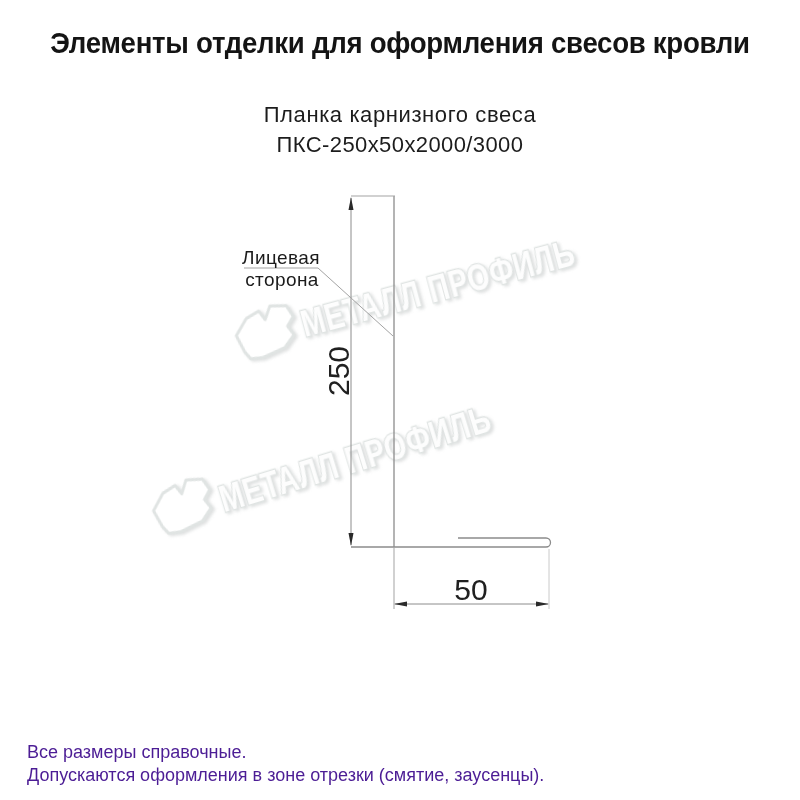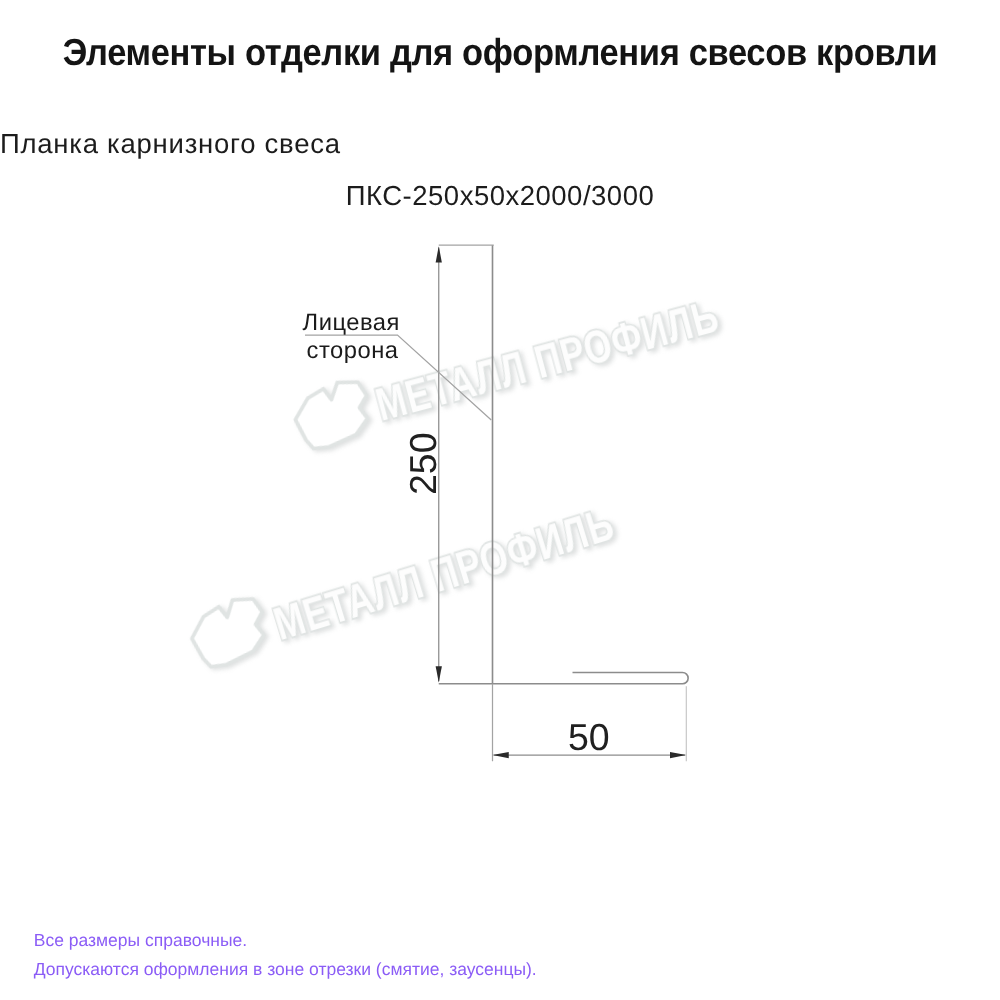--- a/index.html
+++ b/index.html
@@ -19,38 +19,39 @@
     font-size: 30px;
     font-weight: bold;
     letter-spacing: -0.3px;
     transform: scaleX(0.92);
     transform-origin: 50% 50%;
     color: #141414;
     white-space: nowrap;
   }
   #subtitle {
     left: 0; right: 0; top: 102px;
+    text-align: center;
     font-size: 22px;
     letter-spacing: 0.6px;
     color: #1c1c1c;
     white-space: nowrap;
   }
   #product-code {
-    left: 0; right: 0; top: 144px;
+    left: 0; right: 0; top: 132px;
     text-align: center;
     font-size: 22px;
     letter-spacing: 0.4px;
     color: #1c1c1c;
     white-space: nowrap;
   }
   #footer-notes {
     left: 27px; top: 741px;
-    font-size: 14px;
+    font-size: 18px;
     line-height: 23px;
-    color: #8b5cf6;
+    color: #4c1d95;
   }
   #drawing-svg { left: 0; top: 0; }
   .wm-group { filter: drop-shadow(2px 2.5px 1.5px rgba(145,152,152,0.30)); }
   .wm-text {
     font-family: "Liberation Sans", sans-serif;
     font-weight: bold;
     font-size: 37px;
     fill: #fdfdfd;
     stroke: #e0e4e3;
     stroke-width: 2.6px;

